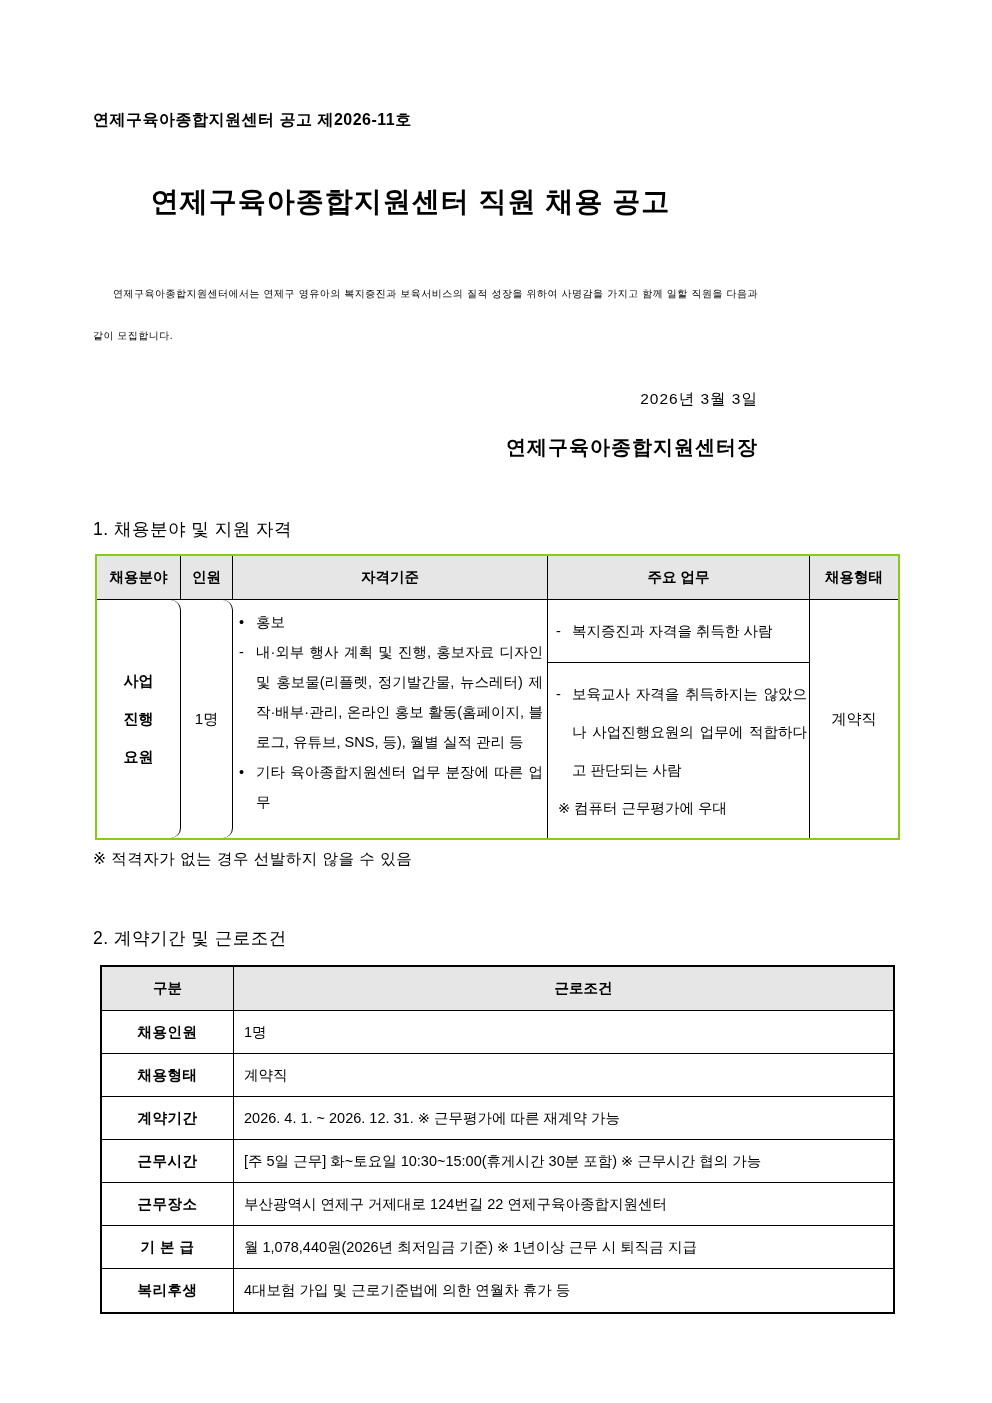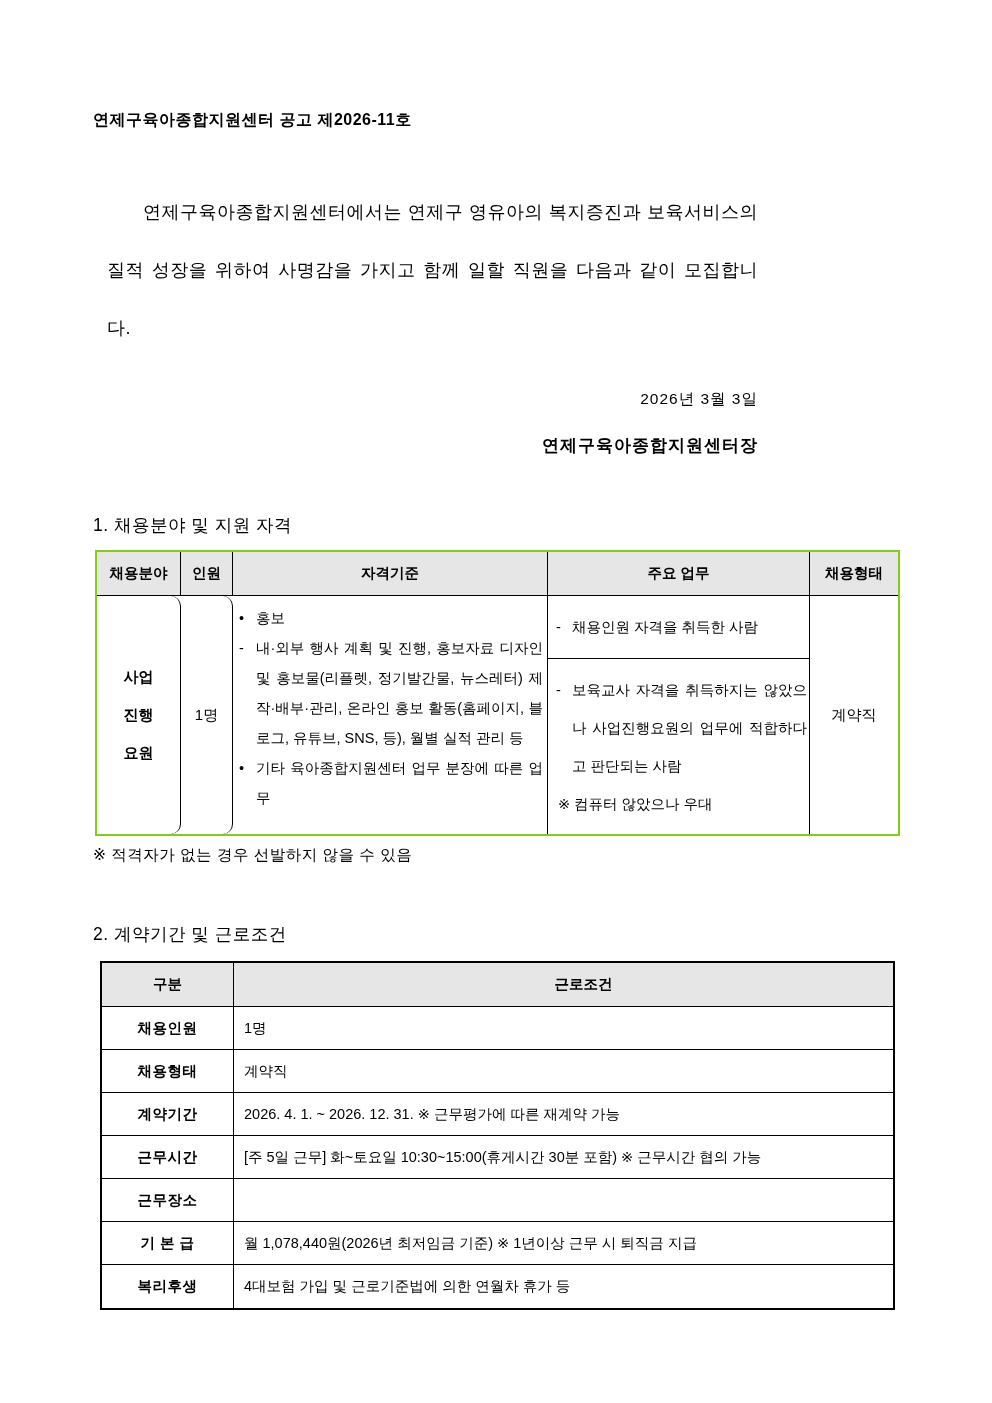--- a/index.html
+++ b/index.html
@@ -13,28 +13,27 @@
 
   .doc-number { font-size:16px; font-weight:bold; letter-spacing:0.5px; }
 
   .doc-title {
     margin-top:52px; text-align:center;
     font-size:28px; font-weight:bold; letter-spacing:1px;
     padding-right:30px;
   }
 
   .intro {
-    margin-top:52px; font-size:18px; line-height:58px;
+    margin-top:52px; font-size:10px; line-height:42px;
     text-align:justify; word-break:break-all; text-indent:2em;
     letter-spacing:0.5px;
-    margin-left:14px;
   }
 
   .doc-date   { margin-top:32px; text-align:right; font-size:15.5px; letter-spacing:1px; }
-  .doc-issuer { margin-top:24px; text-align:right; font-size:17px; font-weight:bold; letter-spacing:1px; }
+  .doc-issuer { margin-top:24px; text-align:right; font-size:20px; font-weight:bold; letter-spacing:1px; }
 
   .section-heading { margin-top:56px; font-size:17.5px; letter-spacing:0.5px; }
 
   
   .t1 { margin-top:13px; margin-left:2px; width:805px; border:2px solid #84cc16; }
   .t1-header {
     display:grid; grid-template-columns:84px 52px 315px 262px 1fr;
     height:44px; background:#e6e6e6; border-bottom:1px solid #000;
   }
   .t1-header .hcell {
@@ -94,20 +93,21 @@
     font-size:14.5px; white-space:nowrap; overflow:hidden;
   }
 </style>
 </head>
 <body>
 
 <div class="page">
 
   <div class="doc-number">연제구육아종합지원센터 공고 제2026-11호</div>
 
+  <div class="doc-title">연제구육아종합지원센터 직원 채용 공고</div>
 
   <p class="intro">연제구육아종합지원센터에서는 연제구 영유아의 복지증진과 보육서비스의 질적 성장을 위하여 사명감을 가지고 함께 일할 직원을 다음과 같이 모집합니다.</p>
 
   <div class="doc-date">2026년 3월 3일</div>
   <div class="doc-issuer">연제구육아종합지원센터장</div>
 
   <div class="section-heading">1. 채용분야 및 지원 자격</div>
 
   <div class="t1">
     <div class="t1-header">
@@ -136,30 +136,30 @@
           <span class="duty-text">내·외부 행사 계획 및 진행, 홍보자료 디자인 및 홍보물(리플렛, 정기발간물, 뉴스레터) 제작·배부·관리, 온라인 홍보 활동(홈페이지, 블로그, 유튜브, SNS, 등), 월별 실적 관리 등</span>
         </div>
         <div class="duty-item">
           <span class="duty-marker">•</span>
           <span class="duty-text">기타 육아종합지원센터 업무 분장에 따른 업무</span>
         </div>
       </div>
       <div class="bcell quals">
         <div class="qual-top">
           <span class="qual-marker">-</span>
-          <span>채용인원 자격을 취득한 사람</span>
+          <span>복지증진과 자격을 취득한 사람</span>
         </div>
         <div class="qual-bottom">
           <div class="qual-item">
             <span class="qual-marker">-</span>
             <span class="qual-text">보육교사 자격을 취득하지는 않았으나 사업진행요원의 업무에 적합하다고 판단되는 사람</span>
           </div>
           <div class="qual-item qual-note">
             <span class="qual-marker">※</span>
-            <span>컴퓨터 않았으나 우대</span>
+            <span>컴퓨터 근무평가에 우대</span>
           </div>
         </div>
       </div>
       <div class="bcell cell-center">계약직</div>
     </div>
   </div>
 
   <div class="table-note">※ 적격자가 없는 경우 선발하지 않을 수 있음</div>
 
   <div class="section-heading">2. 계약기간 및 근로조건</div>
@@ -180,20 +180,21 @@
     <div class="t2-row">
       <div class="label">계약기간</div>
       <div class="value">2026. 4. 1. ~ 2026. 12. 31.  ※ 근무평가에 따른 재계약 가능</div>
     </div>
     <div class="t2-row">
       <div class="label">근무시간</div>
       <div class="value">[주 5일 근무] 화~토요일 10:30~15:00(휴게시간 30분 포함) ※ 근무시간 협의 가능</div>
     </div>
     <div class="t2-row">
       <div class="label">근무장소</div>
+      <div class="value">부산광역시 연제구 거제대로 124번길 22 연제구육아종합지원센터</div>
     </div>
     <div class="t2-row">
       <div class="label">기 본 급</div>
       <div class="value">월 1,078,440원(2026년 최저임금 기준) ※ 1년이상 근무 시 퇴직금 지급</div>
     </div>
     <div class="t2-row">
       <div class="label">복리후생</div>
       <div class="value">4대보험 가입 및 근로기준법에 의한 연월차 휴가 등</div>
     </div>
   </div>

